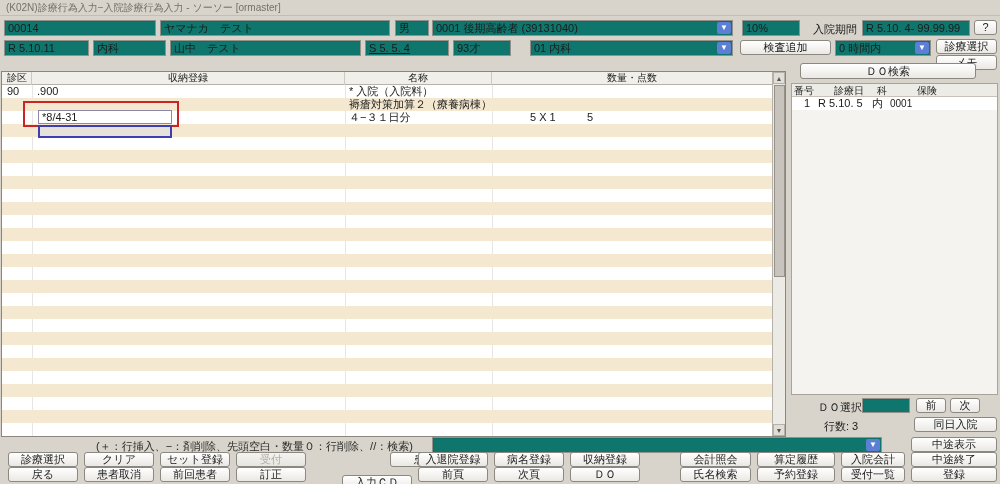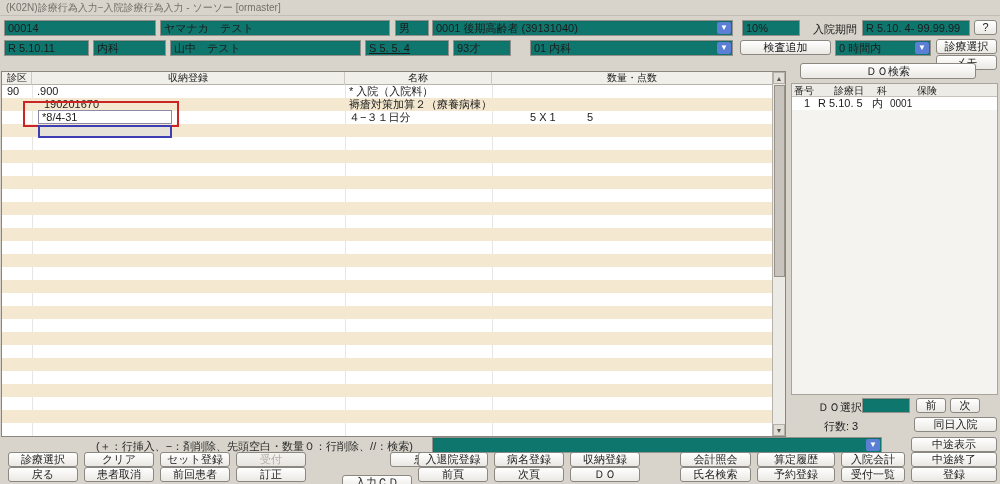--- a/index.html
+++ b/index.html
@@ -105,21 +105,20 @@
   <div class="rows" id="rows">
     <div class="vline" style="left:30px;"></div>
     <div class="vline" style="left:343px;"></div>
     <div class="vline" style="left:490px;"></div>
   <div class="grow" style="top: 0px;">
         <div class="gcell" style="left: 0px; width: 30px; padding-left: 5px;">90</div>
         <div class="gcell" style="left: 30px; width: 313px; padding-left: 5px;">.900</div>
         <div class="gcell" style="left: 343px; width: 147px; padding-left: 4px;">* 入院（入院料）</div>
       </div>
       <div class="grow odd" style="top: 13px;">
-        <div class="gcell" style="left: 30px; width: 313px; padding-left: 12px;">190201670</div>
         <div class="gcell" style="left: 343px; width: 147px; padding-left: 4px;">褥瘡対策加算２（療養病棟）</div>
       </div>
       <div class="grow" style="top: 26px;">
         <div class="gcell" style="left: 343px; width: 147px; padding-left: 4px;">４−３１日分</div>
         <div class="gcell" style="left: 490px; width: 90px; padding-left: 38px;">5 X 1</div>
         <div class="gcell" style="left: 585px; width: 40px; padding-left: 0px;">5</div>
       </div>
       <div class="grow odd" style="top: 39px;"></div>
       <div class="grow" style="top: 52px;"></div>
       <div class="grow odd" style="top: 65px;"></div>

